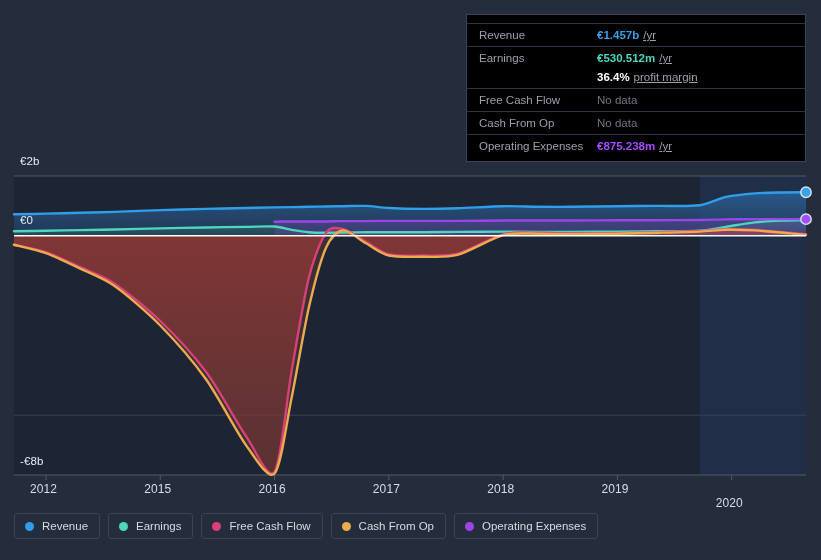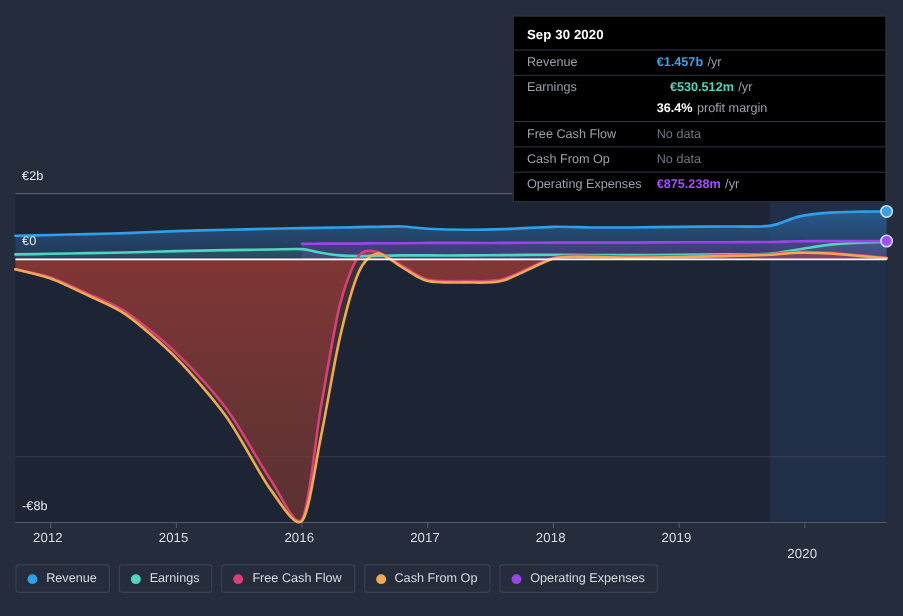--- a/index.html
+++ b/index.html
@@ -45,21 +45,21 @@
   .tt-row{
     display:flex;align-items:baseline;
     padding:4px 12px 4px 12px;
     border-top:1px solid #2e3442;
     font-size:11.5px;
     line-height:14px;
   }
   .tt-row.sub{border-top:none;padding-top:1px;text-align:right;}
   .tt-label{color:#9aa1ad;width:118px;flex:0 0 118px;}
   .tt-val{font-weight:bold;}
-  .tt-unit{color:#9aa1ad;font-weight:normal;margin-left:4px;}
+  .tt-unit{color:#9aa1ad;font-weight:normal;margin-left:4px;text-decoration:underline;}
   .tt-nodata{color:#6e7583;font-weight:normal;}
 
   
   .legend{
     position:absolute;left:14px;top:513px;
     display:flex;gap:8px;align-items:center;
   }
   .legend-item{
     display:flex;align-items:center;gap:8px;
     border:1px solid #3b4354;
@@ -128,30 +128,29 @@
       <div class="axis-label x-label" style="left: 30px; top: 482px;">2012</div>
       <div class="axis-label x-label" style="left: 144.286px; top: 482px;">2015</div>
       <div class="axis-label x-label" style="left: 258.571px; top: 482px;">2016</div>
       <div class="axis-label x-label" style="left: 372.857px; top: 482px;">2017</div>
       <div class="axis-label x-label" style="left: 487.143px; top: 482px;">2018</div>
       <div class="axis-label x-label" style="left: 601.429px; top: 482px;">2019</div>
       <div class="axis-label x-label" style="left: 715.714px; top: 482px; margin-top: 14px;">2020</div>
     </div>
 
   <div class="tooltip">
-    <div class="tt-title">Sep 30 2020</div>
     <div id="tt-rows">
         <div class="tt-row">
           <div class="tt-label">Revenue</div>
           <div class="tt-val" style="color: rgb(58, 160, 232);">€1.457b</div>
           <div class="tt-unit">/yr</div>
         </div>
         <div class="tt-row">
           <div class="tt-label">Earnings</div>
-          <div class="tt-val" style="color: rgb(79, 214, 189); margin-left: 12px;">€530.512m</div>
+          <div class="tt-val" style="color: rgb(79, 214, 189);">€530.512m</div>
           <div class="tt-unit">/yr</div>
         </div>
         <div class="tt-row sub">
           <div class="tt-label"></div>
           <div class="tt-val" style="color: rgb(255, 255, 255);">36.4%</div>
           <div class="tt-unit">profit margin</div>
         </div>
         <div class="tt-row">
           <div class="tt-label">Free Cash Flow</div>
           <div class="tt-val tt-nodata">No data</div>

